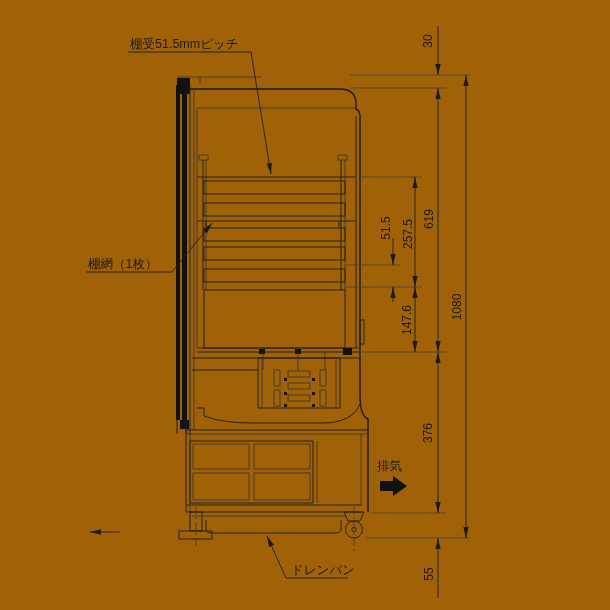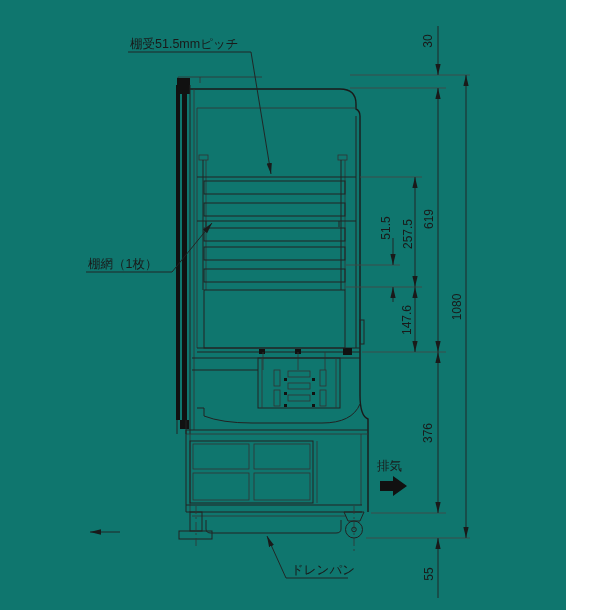--- a/index.html
+++ b/index.html
@@ -1,16 +1,16 @@
 <!DOCTYPE html>
 <html><head>
 <meta charset="utf-8">
 <style>
   html,body{margin:0;padding:0;background:#fff;}
-  .sheet{width:566px;height:610px;background:#0f766e;position:relative;overflow:hidden;}
+  .sheet{width:610px;height:610px;background:#a16207;position:relative;overflow:hidden;}
   svg{display:block;}
   .ln   {stroke:#222;stroke-width:1;fill:none;}
   .lnT  {stroke:#1a1a1a;stroke-width:1.4;fill:none;}
   .thin {stroke:#333;stroke-width:.8;fill:none;}
   .ext  {stroke:#444;stroke-width:.85;fill:none;}
   .dimln{stroke:#222;stroke-width:.95;fill:none;}
   .cl   {stroke:#333;stroke-width:.8;fill:none;stroke-dasharray:8 3 2 3;}
   .blk  {fill:#111;stroke:none;}
   .dim  {font-family:"Liberation Sans","DejaVu Sans",sans-serif;font-size:12px;fill:#1a1a1a;}
   .jp   {font-family:"Liberation Sans","DejaVu Sans",sans-serif;font-size:12.5px;fill:#1a1a1a;}

